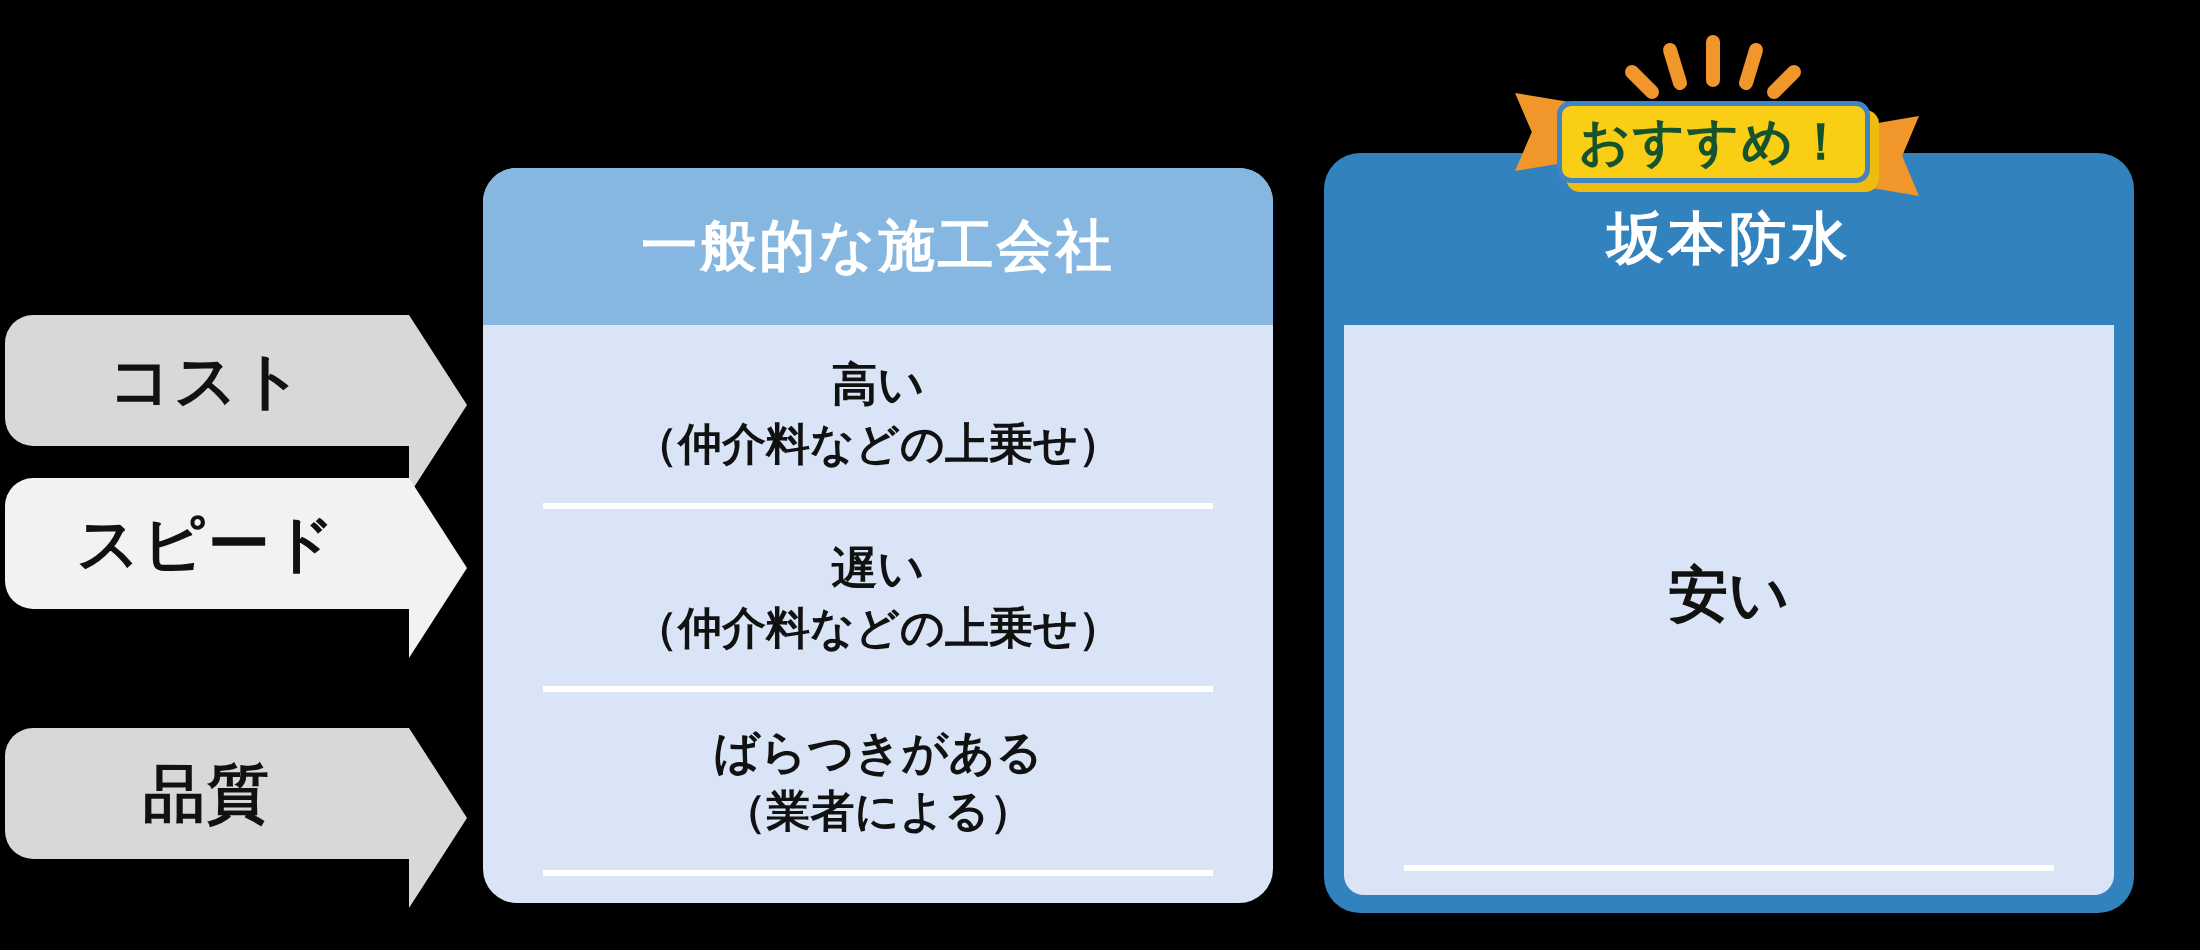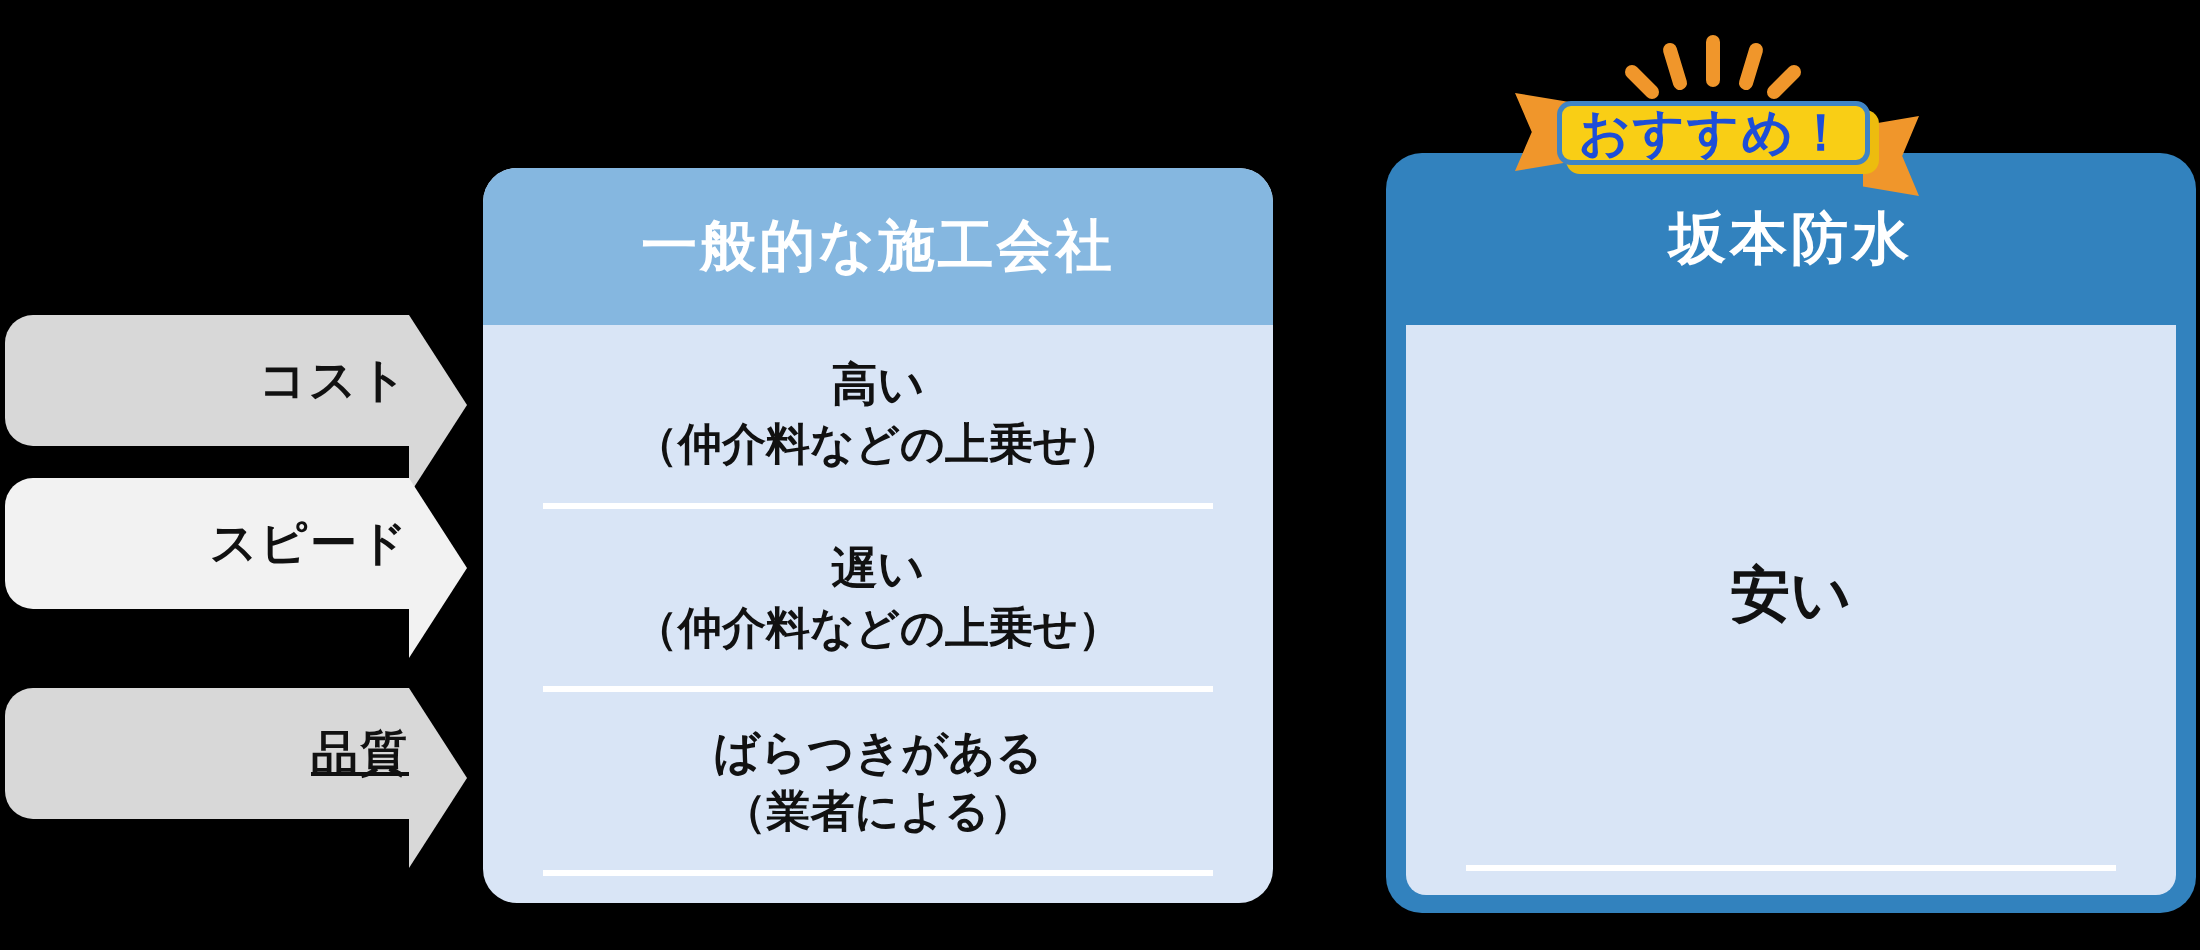--- a/index.html
+++ b/index.html
@@ -8,34 +8,34 @@
     background:#000000;
     font-family:"Liberation Sans","DejaVu Sans",sans-serif;
     overflow:hidden;
   }
   #canvas{position:relative;width:2200px;height:950px;background:#000000;}
 
   
   .chip{
     position:absolute;left:5px;width:404px;height:131px;
     border-radius:28px 0 0 28px;
-    display:flex;align-items:center;justify-content:flex-end;
-    font-size:47px;font-weight:600;color:#111111;letter-spacing:2px;
+    display:flex;align-items:center;justify-content:center;
+    font-size:62px;font-weight:600;color:#111111;letter-spacing:2px;
   }
   .chip::after{
     content:"";position:absolute;left:100%;top:0;width:0;height:0;
     border-top:90.5px solid transparent;border-bottom:90.5px solid transparent;
   }
   .chip-dark{background:#D8D8D8;}
   .chip-dark::after{border-left:58px solid #D8D8D8;}
   .chip-light{background:#F2F2F2;}
   .chip-light::after{border-left:58px solid #F2F2F2;}
   .chip1{top:315px;}
   .chip2{top:478px;}
-  .chip3{top:688px;text-decoration:underline;}
+  .chip3{top:728px;}
 
   
   .panel-mid{
     position:absolute;left:483px;top:168px;width:790px;height:735px;
     background:#D9E5F6;border-radius:34px;overflow:hidden;
   }
   .mid-header{
     height:157px;background:#85B7E0;
     display:flex;align-items:center;justify-content:center;
     color:#FFFFFF;font-size:56px;font-weight:700;letter-spacing:3px;text-align:center;
@@ -49,21 +49,21 @@
     flex:1;display:flex;flex-direction:column;
     align-items:center;justify-content:center;
     border-bottom:6px solid #FFFFFF;
     color:#111111;text-align:center;
   }
   .cell .main{font-size:46px;font-weight:600;line-height:1.3;}
   .cell .note{font-size:44px;font-weight:600;line-height:1.3;}
 
   
   .panel-right{
-    position:absolute;left:1386px;top:153px;width:810px;height:760px;
+    position:absolute;left:1324px;top:153px;width:810px;height:760px;
     background:#3282BE;border-radius:36px;
   }
   .right-header{
     height:172px;display:flex;align-items:center;justify-content:center;
     color:#FFFFFF;font-size:57px;font-weight:700;letter-spacing:4px;
   }
   .right-body{
     margin:0 20px;height:570px;background:#D9E5F6;
     border-radius:0 0 20px 20px;
     box-sizing:border-box;
@@ -77,26 +77,26 @@
   .tail{position:absolute;background:#F0962B;}
   .tail-left{
     left:1515px;top:93px;width:56px;height:78px;
     clip-path:polygon(0 0,100% 12%,100% 88%,0 100%,30% 50%);
   }
   .tail-right{
     left:1863px;top:116px;width:56px;height:80px;
     clip-path:polygon(0 12%,100% 0,70% 50%,100% 100%,0 88%);
   }
   .badge{
-    position:absolute;left:1557px;top:101px;width:313px;height:64px;
+    position:absolute;left:1557px;top:101px;width:313px;height:82px;
     box-sizing:border-box;
     background:#F9CE15;border:5px solid #3F84C4;border-radius:14px;
     box-shadow:9px 9px 0 0 #EDBC0E;
     display:flex;align-items:center;justify-content:center;
-    font-size:51px;font-weight:600;color:#1d4ed8;letter-spacing:2px;
+    font-size:51px;font-weight:600;color:#14532d;letter-spacing:2px;
   }
 </style>
 </head>
 <body>
 
 <div id="canvas">
 
   <div class="chip chip1 chip-dark">
     <span>コスト</span>
   </div>

